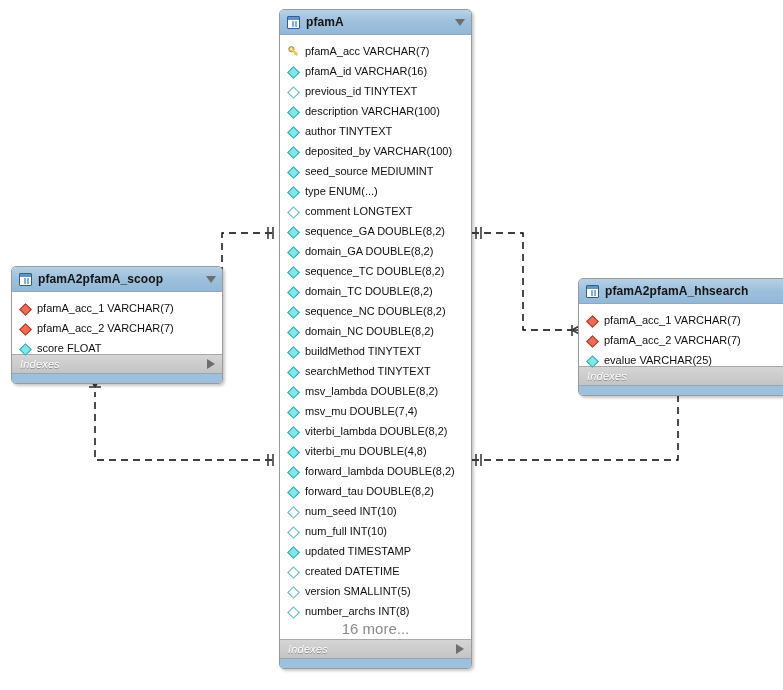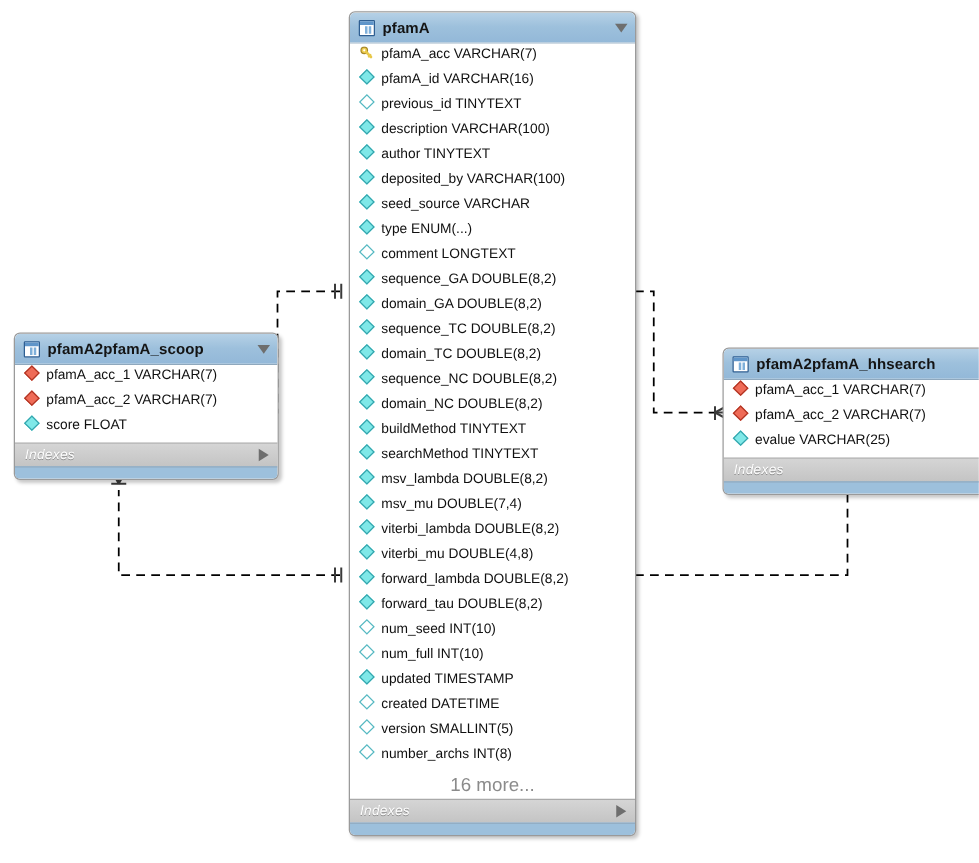--- a/index.html
+++ b/index.html
@@ -53,21 +53,21 @@
     white-space:nowrap;overflow:hidden;letter-spacing:0.1px;
   }
   .tbl .hdr .caret{
     width:0;height:0;flex:0 0 auto;margin-left:4px;
     border-left:5.5px solid transparent;border-right:5.5px solid transparent;
     border-top:7px solid #6e6e6e;
   }
 
   .fields{background:#fff;padding:2px 0 0 0;}
   .fld{
-    height:20px;display:flex;align-items:flex-start;
+    height:20px;display:flex;align-items:flex-end;
     padding:0 6px 0 8px;box-sizing:border-box;white-space:nowrap;
   }
   .fld .fname{font-size:11px;color:#101010;overflow:hidden;text-overflow:ellipsis;}
 
   
   .gl{width:11px;height:11px;flex:0 0 11px;margin-right:6px;position:relative;}
   .gl.dia{
     width:9px;height:9px;flex:0 0 9px;margin:0 7px 0 1px;
     transform:rotate(45deg);box-sizing:border-box;
   }
@@ -155,21 +155,21 @@
       </g>
       <g class="glyph">
         <line x1="672" y1="387" x2="684" y2="387"></line>
         <line x1="678" y1="387" x2="678" y2="374"></line>
         <line x1="678" y1="387" x2="671" y2="374"></line>
         <line x1="678" y1="387" x2="685" y2="374"></line>
       </g>
     </g>
   </svg>
 
-  <div class="tbl" id="tbl-pfamA" style="left:279px;top:9px;width:230px;">
+  <div class="tbl" id="tbl-pfamA" style="left:279px;top:9px;width:193px;">
     <div class="hdr">
       <span class="ticon"></span>
       <span class="tname">pfamA</span>
       <span class="caret"></span>
     </div>
     <div class="fields">
       <div class="fld">
           <span class="gl key"><svg width="11" height="11" viewBox="0 0 11 11">
               <circle cx="3.4" cy="3.2" r="2.6" fill="#f0cf52" stroke="#a8892a" stroke-width="1"></circle>
               <circle cx="3.4" cy="3.2" r="0.9" fill="#fff"></circle>
@@ -193,21 +193,21 @@
       <div class="fld">
           <span class="gl dia nn"></span>
           <span class="fname">author TINYTEXT</span>
         </div>
       <div class="fld">
           <span class="gl dia nn"></span>
           <span class="fname">deposited_by VARCHAR(100)</span>
         </div>
       <div class="fld">
           <span class="gl dia nn"></span>
-          <span class="fname">seed_source VARCHAR</span>
+          <span class="fname">seed_source MEDIUMINT</span>
         </div>
       <div class="fld">
           <span class="gl dia nn"></span>
           <span class="fname">type ENUM(...)</span>
         </div>
       <div class="fld">
           <span class="gl dia null"></span>
           <span class="fname">comment LONGTEXT</span>
         </div>
       <div class="fld">

